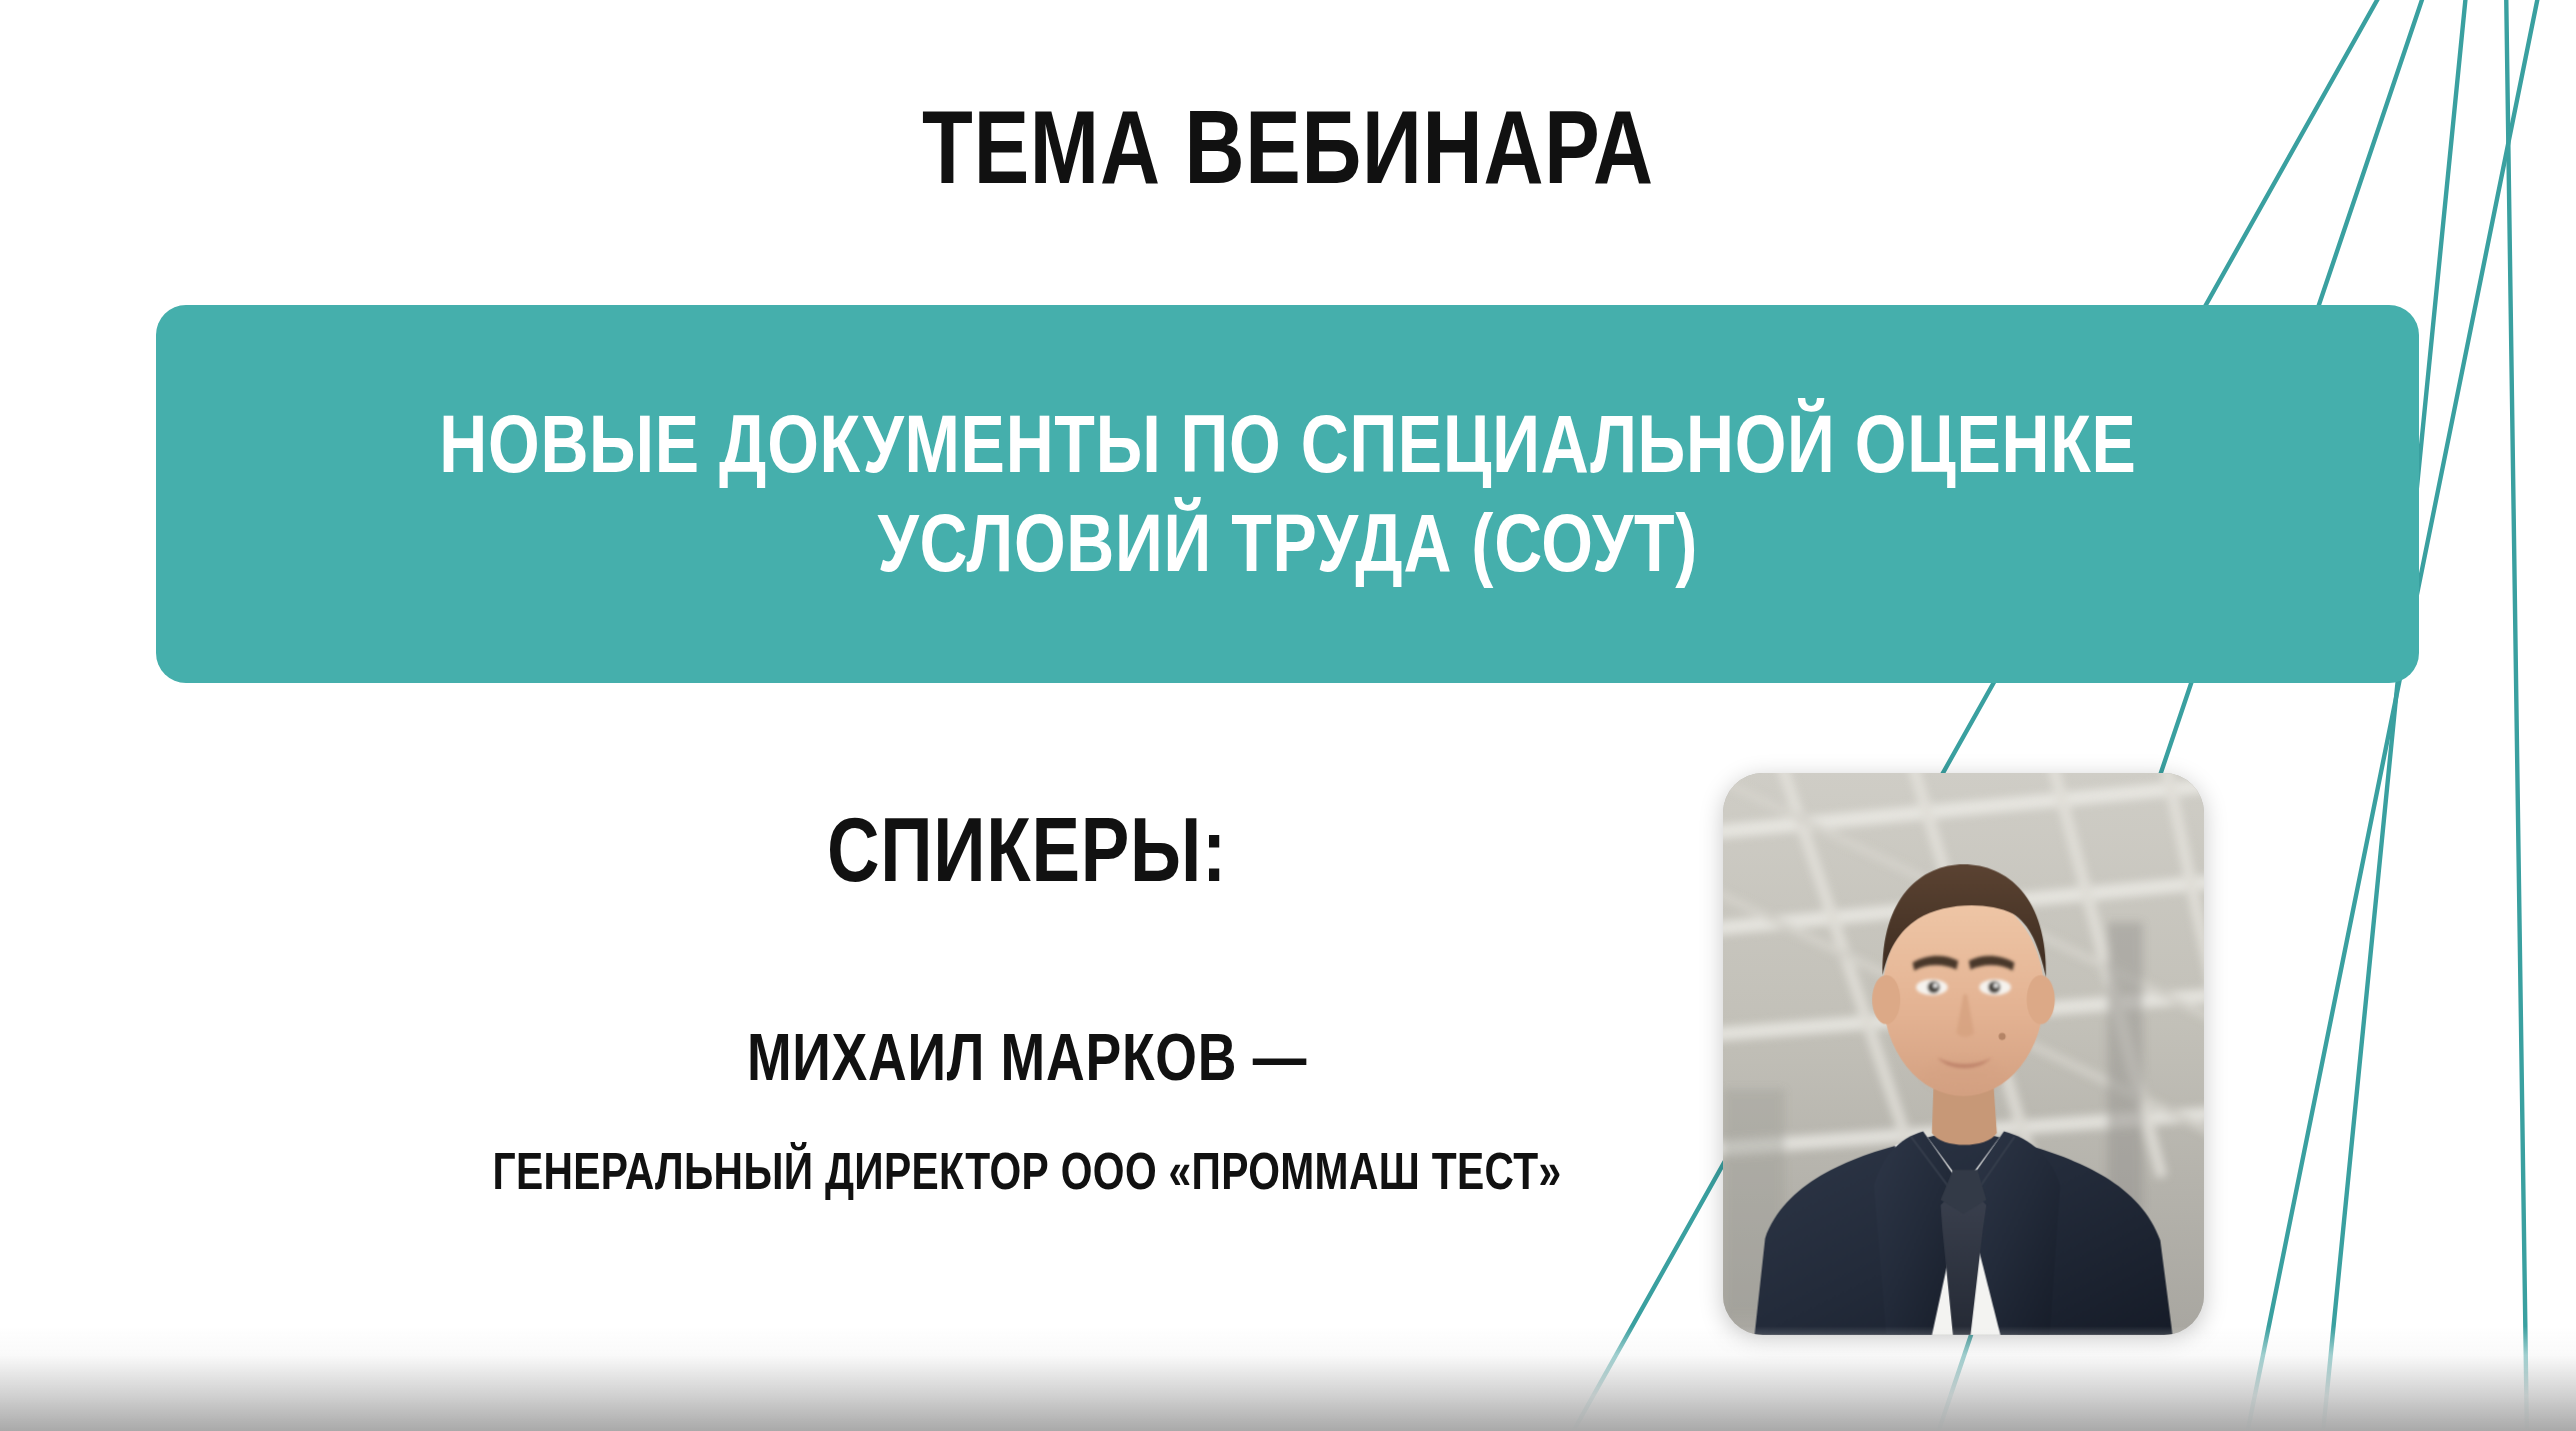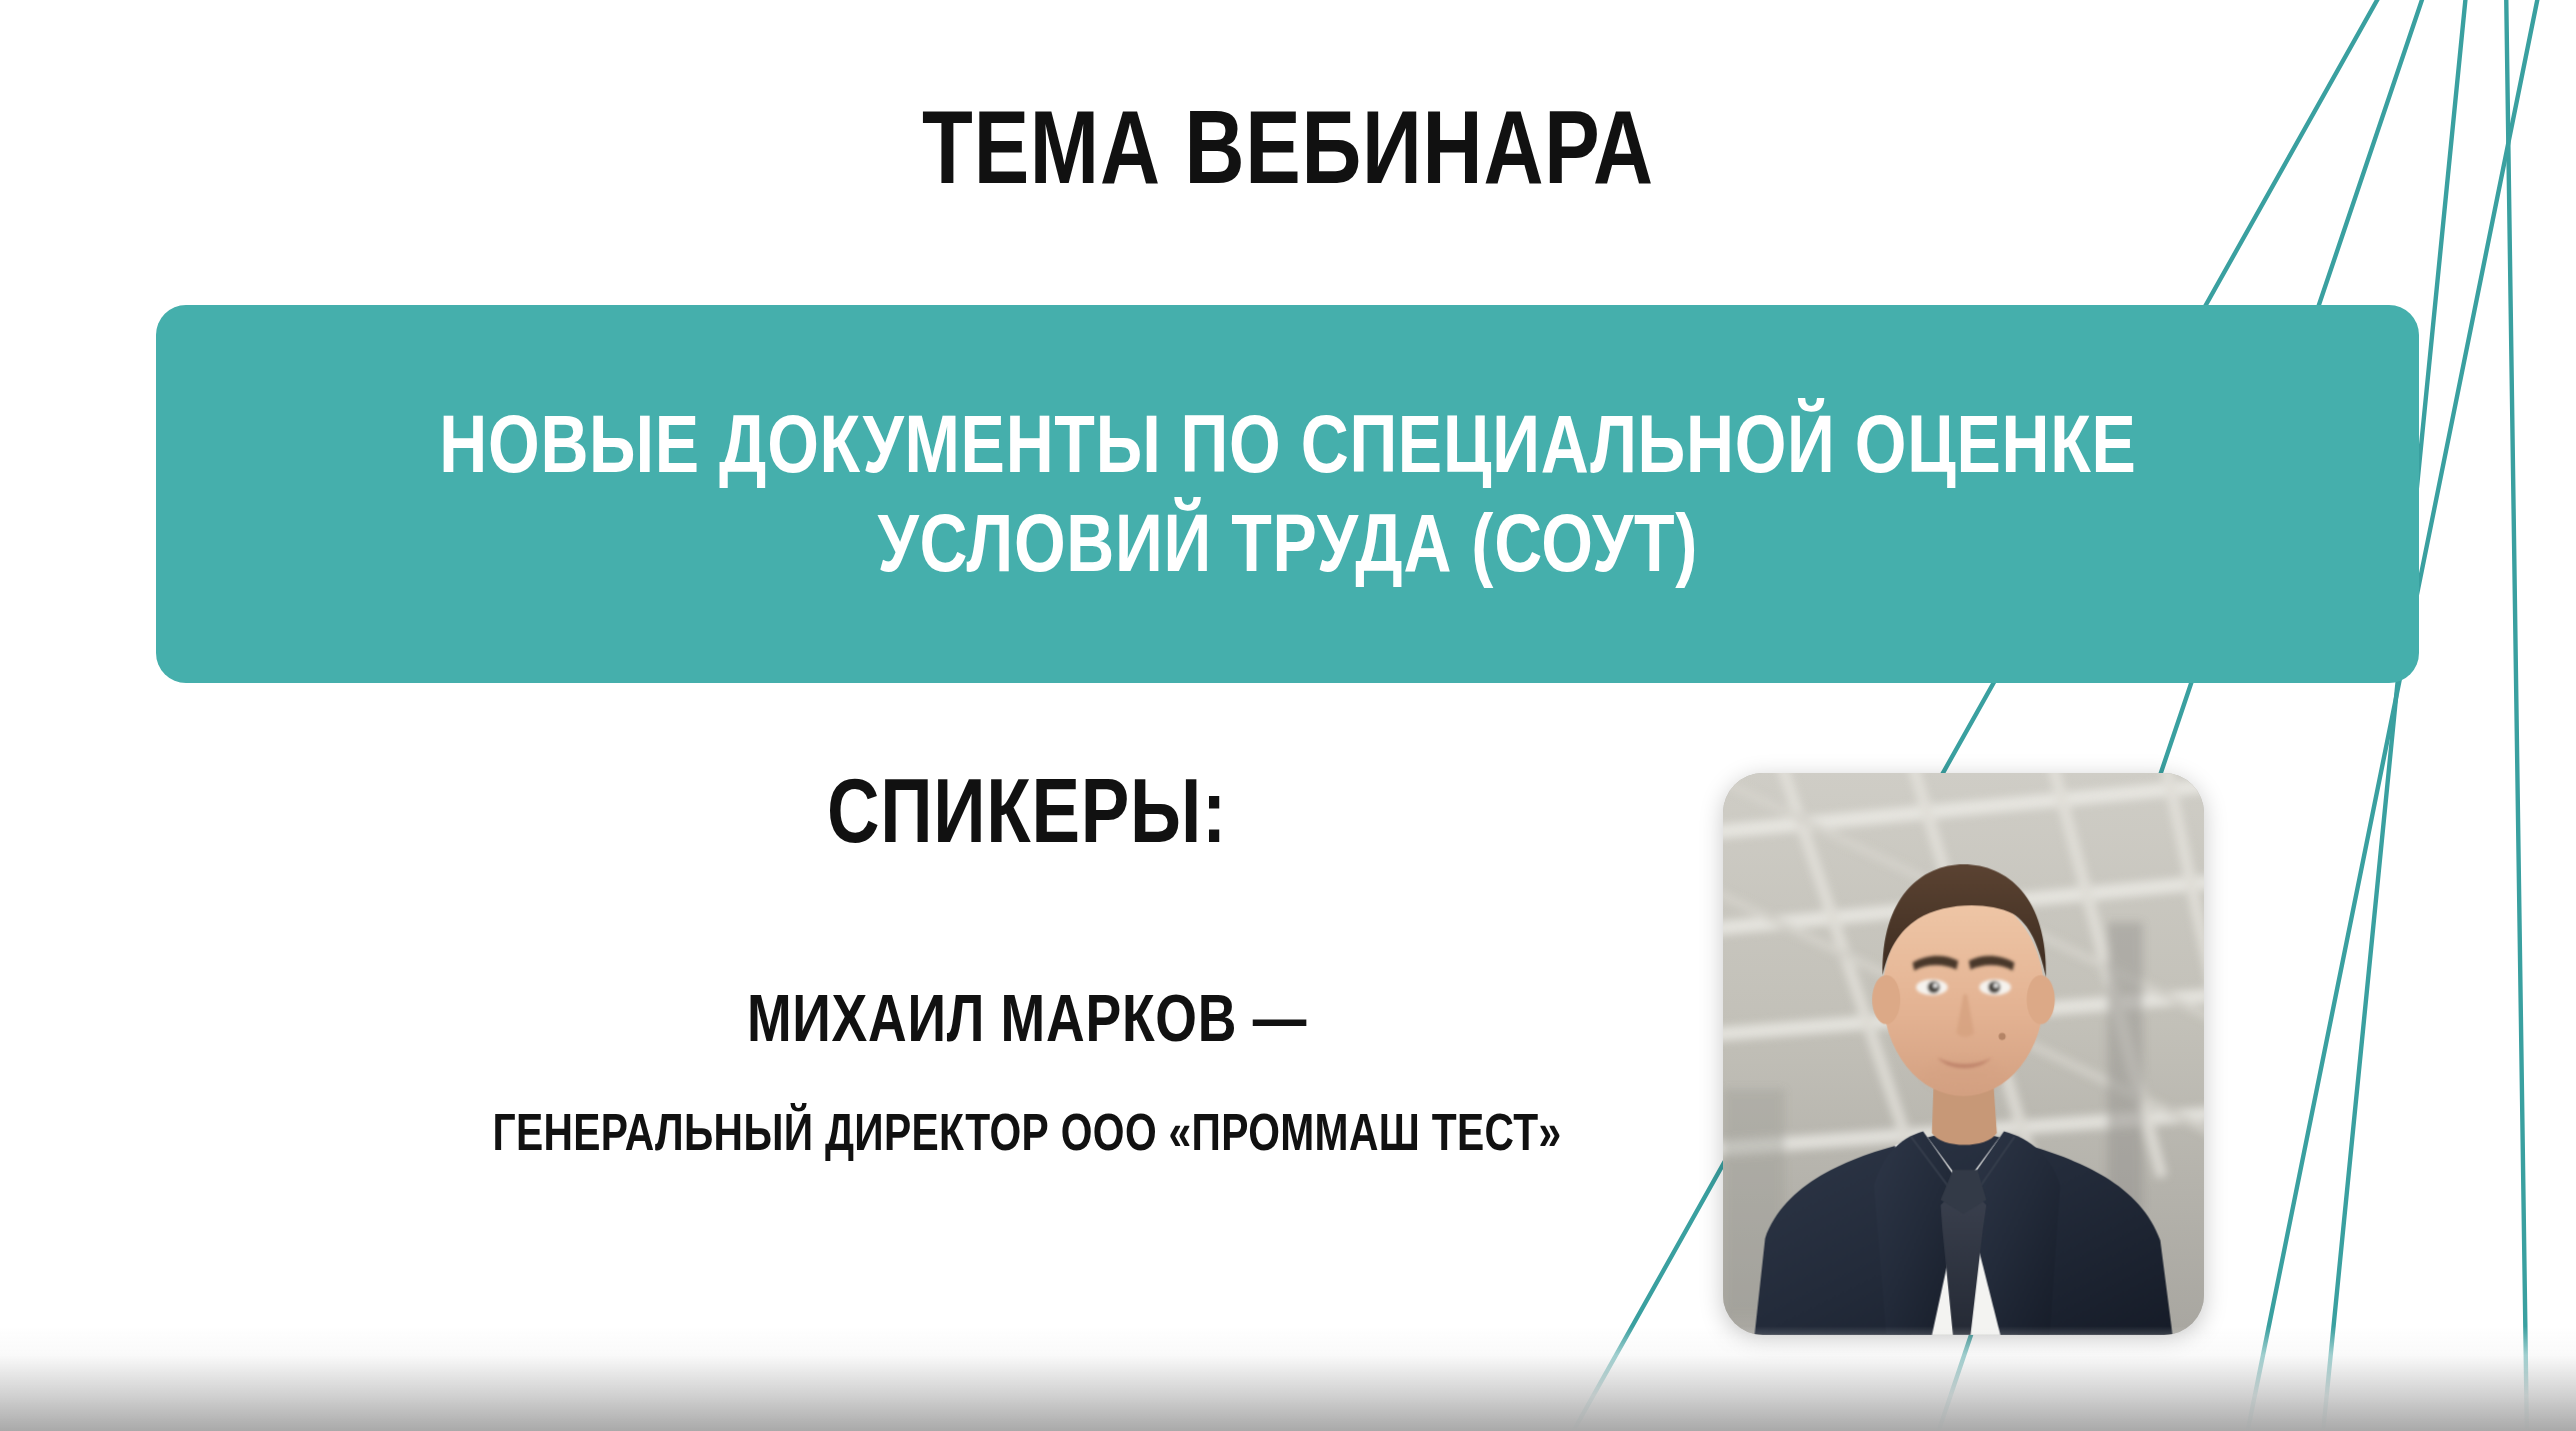--- a/index.html
+++ b/index.html
@@ -84,21 +84,21 @@
     color: #ffffff;
     text-align: center;
     transform: scaleX(0.82);
     white-space: pre-line;
   }
 
   
   .speakers-block {
     position: absolute;
     left: 0px;
-    top: 765px;
+    top: 804px;
     width: 2054px;
     text-align: center;
     color: #111111;
   }
   .speakers-label {
     font-family: "Liberation Sans Narrow", "Liberation Sans", sans-serif;
     font-weight: bold;
     font-size: 91px;
     line-height: 1;
     letter-spacing: 0.9px;

